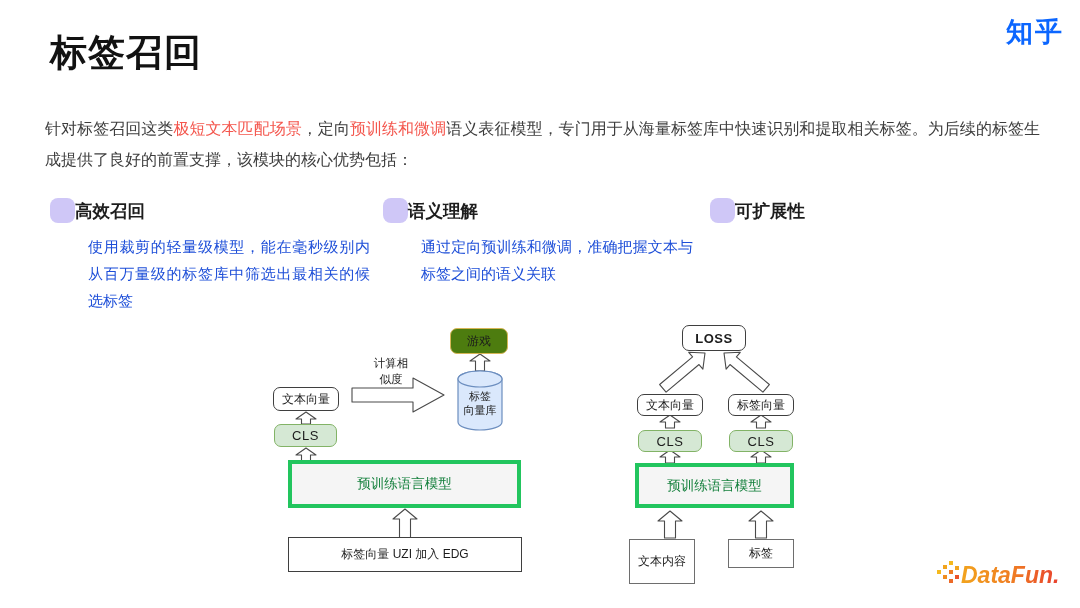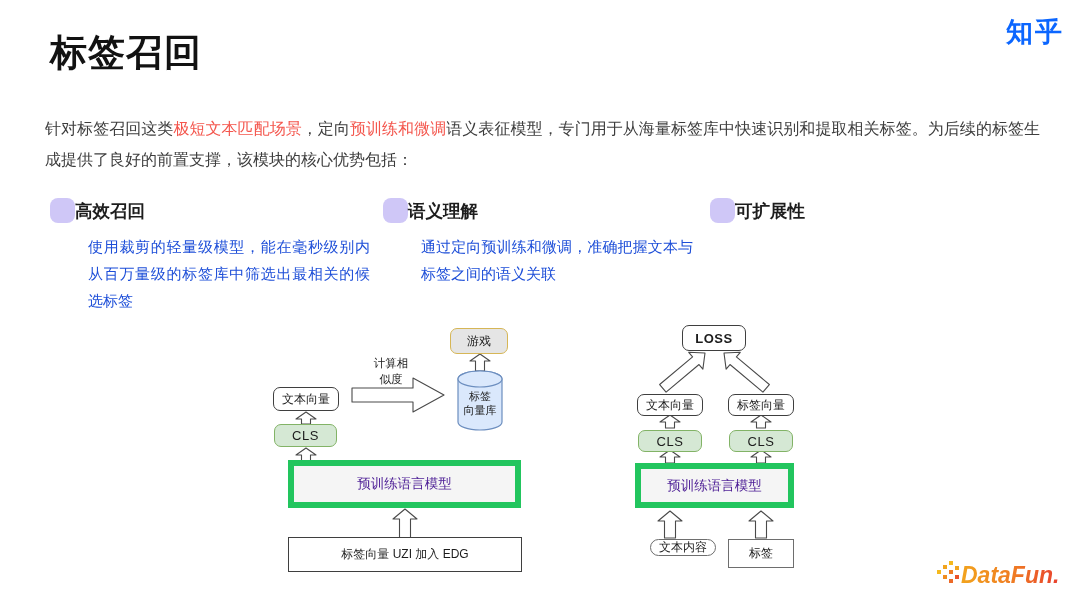--- a/index.html
+++ b/index.html
@@ -53,24 +53,24 @@
   
   .dg { position: absolute; }
   .node {
     position: absolute;
     display: flex; align-items: center; justify-content: center;
     background: #ffffff; border: 1.4px solid #3f3f3f;
     font-size: 12px; color: #1c1c1c; text-align: center;
   }
   .rounded { border-radius: 7px; }
   .green  { background: #d5e8d4; border-color: #82b366; }
-  .yellow { background: #e5e5e5; border-color: #d6b656; }
+  .yellow { background: #4d7c0f; border-color: #d6b656; }
   .grayblock {
-    background: #f5f5f5; border: 6px solid #22c55e;
-    font-size: 13.5px; color: #4c1d95;
+    background: #f5f5f5; border: 4px solid #22c55e;
+    font-size: 13.5px; color: #15803d;
   }
   .thinborder { border: 1px solid #6e6e6e; }
   .cls-label { font-size: 13px; font-weight: 500; letter-spacing: .5px; }
   .loss-label { font-size: 13px; font-weight: 600; letter-spacing: .5px; }
   .sim-label {
     position: absolute; text-align: center;
     font-size: 11.5px; line-height: 16px; color: #222222;
   }
   .cyl-label {
     position: absolute; text-align: center;
@@ -165,21 +165,21 @@
 
     <polygon points="45,189 57,199 50.5,199 50.5,216 39.5,216 39.5,199 33,199"></polygon>
     <polygon points="136,189 148,199 141.5,199 141.5,216 130.5,216 130.5,199 124,199"></polygon>
   </svg>
   <div class="node rounded loss-label" style="left:57px; top:3px; width:64px; height:26px;">LOSS</div>
   <div class="node rounded" style="left:12px; top:72px; width:66px; height:22px;">文本向量</div>
   <div class="node rounded" style="left:103px; top:72px; width:66px; height:22px;">标签向量</div>
   <div class="node rounded green cls-label" style="left:13px; top:108px; width:64px; height:22px;">CLS</div>
   <div class="node rounded green cls-label" style="left:104px; top:108px; width:64px; height:22px;">CLS</div>
   <div class="node grayblock" style="left:10px; top:141px; width:159px; height:45px;">预训练语言模型</div>
-  <div class="node thinborder" style="left:25px; top:217px; width:66px; height:17px;border-radius:12px;">文本内容</div>
+  <div class="node thinborder" style="left:4px; top:217px; width:66px; height:45px;">文本内容</div>
   <div class="node thinborder" style="left:103px; top:217px; width:66px; height:29px;">标签</div>
 </div>
 
 <div class="abs datafun">
   <svg width="135" height="36">
     <defs>
       <linearGradient id="dfgrad" x1="0" y1="0" x2="1" y2="0">
         <stop offset="0" stop-color="#f2a41d"></stop>
         <stop offset="0.55" stop-color="#ef7a24"></stop>
         <stop offset="1" stop-color="#e8402e"></stop>

